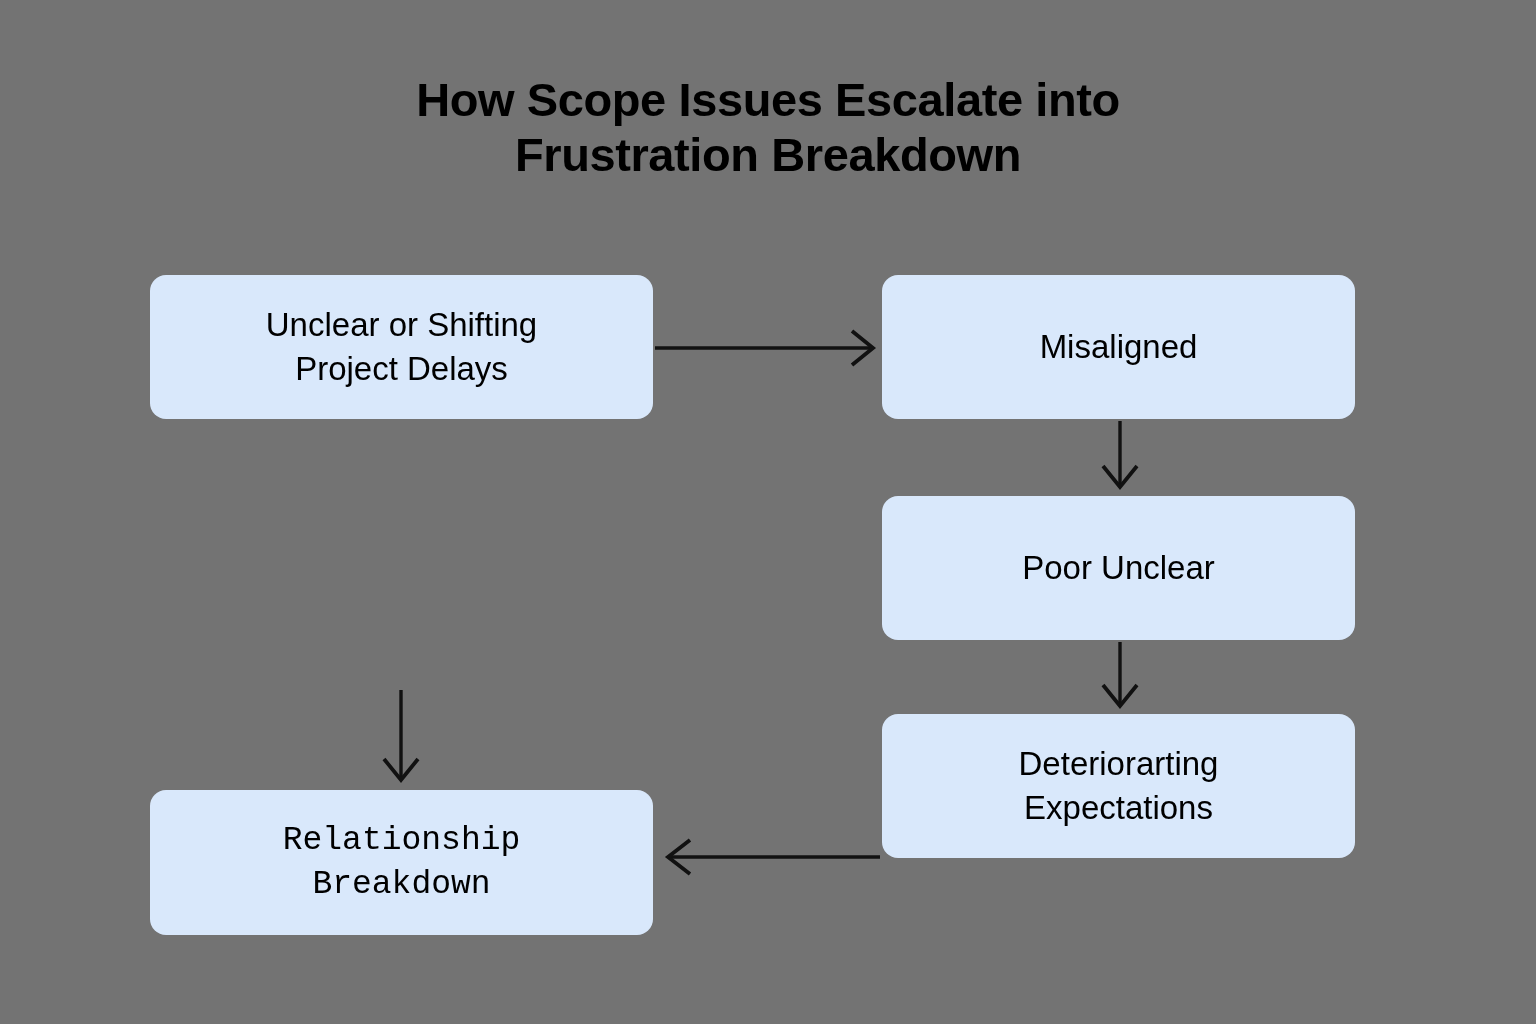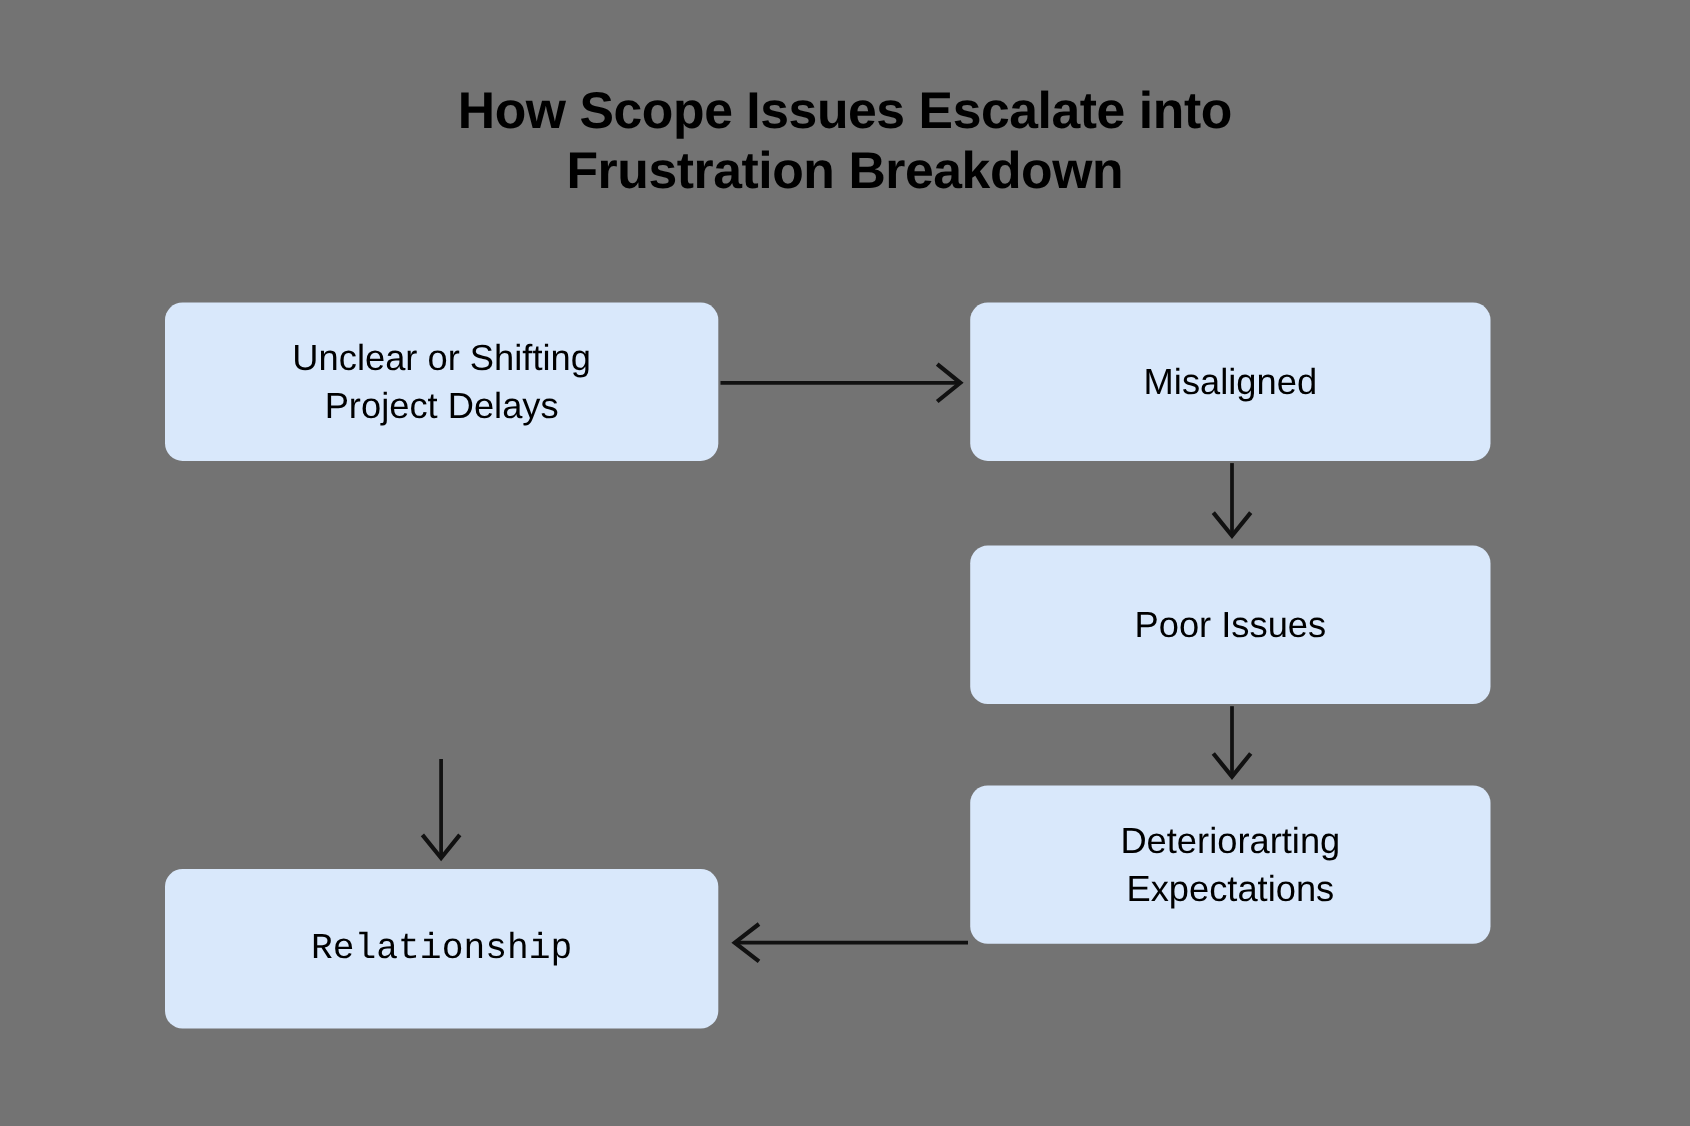--- a/index.html
+++ b/index.html
@@ -127,31 +127,32 @@
   </div>
 
   <div class="node" id="node-misaligned">
     <span>
       <span class="nline">Misaligned</span>
     </span>
   </div>
 
   <div class="node" id="node-quality">
     <span>
-      <span class="nline">Poor Issues</span>
+      <span class="nline">Poor Unclear</span>
     </span>
   </div>
 
   <div class="node" id="node-communication">
     <span>
       <span class="nline">Deteriorarting</span>
       <span class="nline">Expectations</span>
     </span>
   </div>
 
 
   <div class="node" id="node-breakdown">
     <span>
       <span class="nline">Relationship</span>
+      <span class="nline">Breakdown</span>
     </span>
   </div>
 
 </div>
 
 </body></html>

